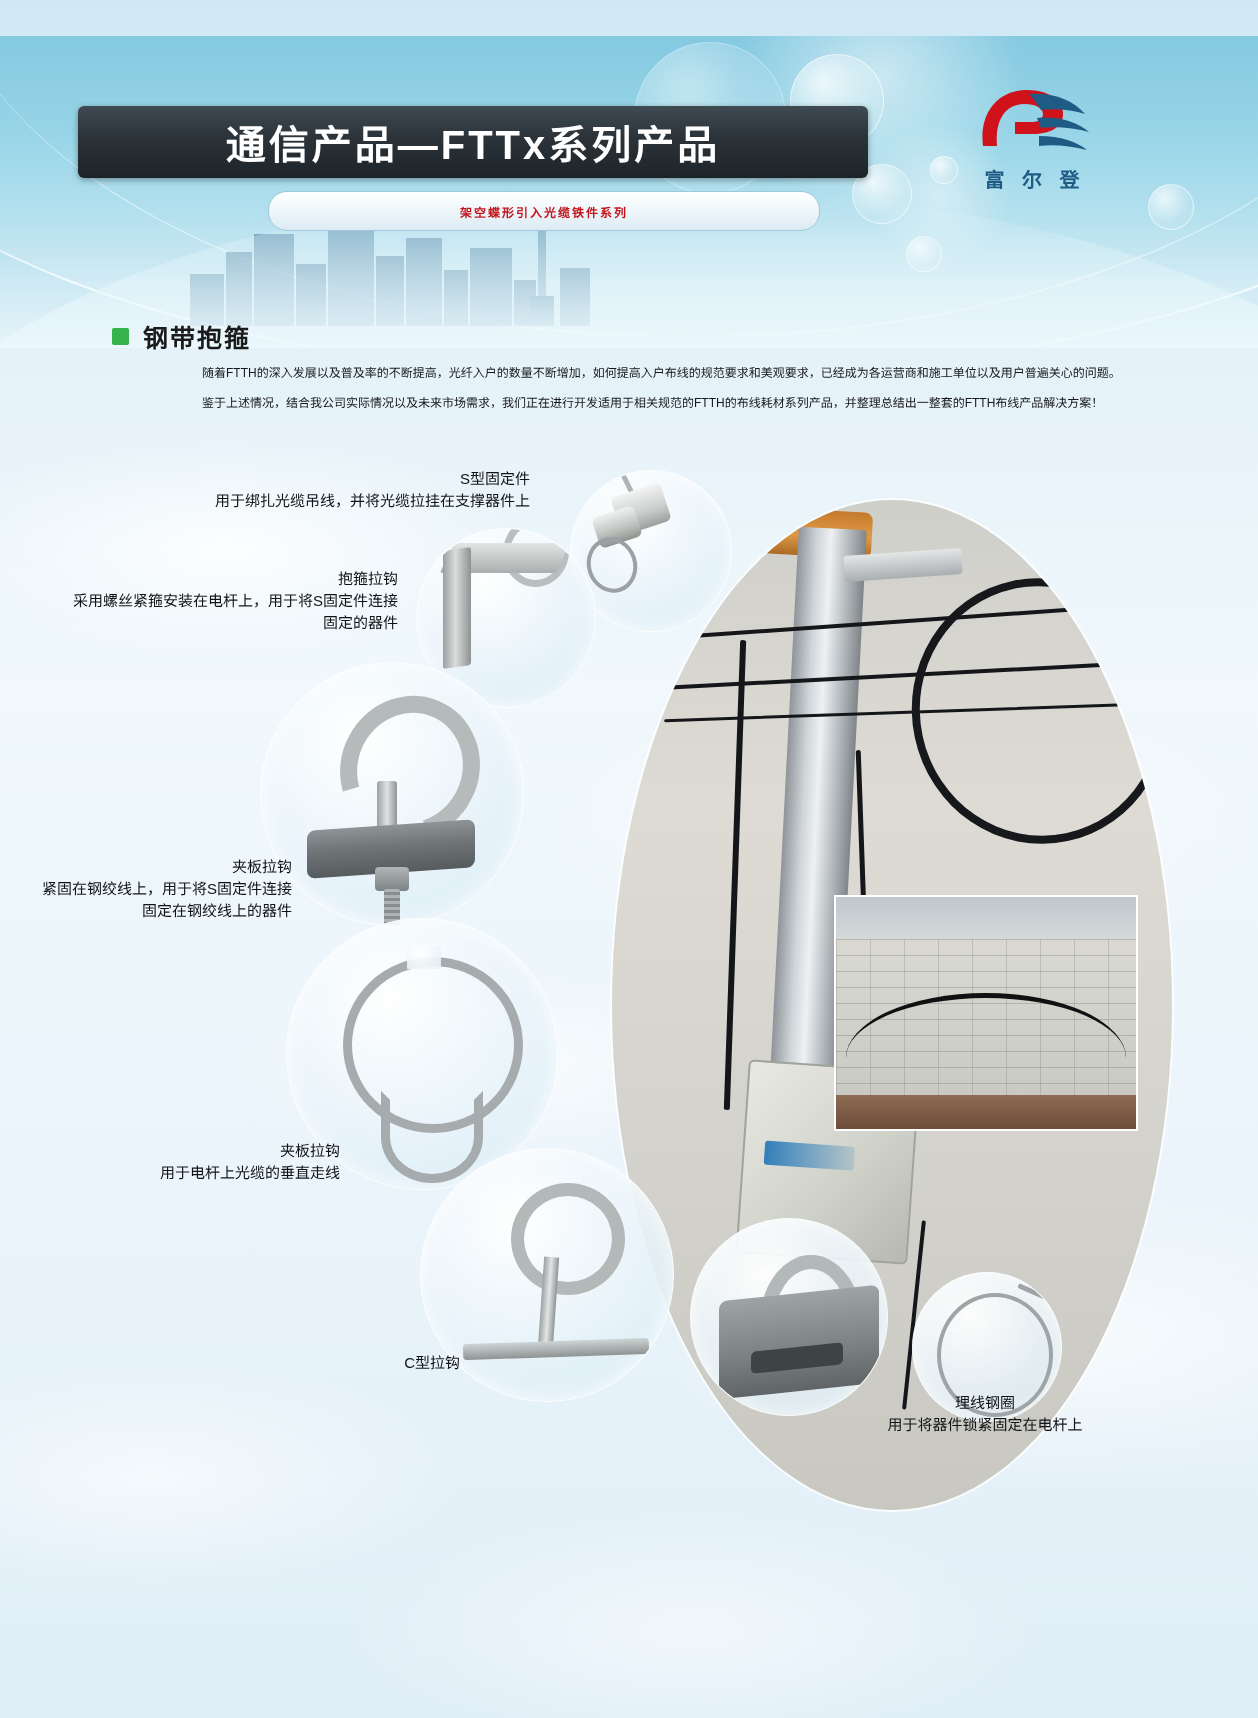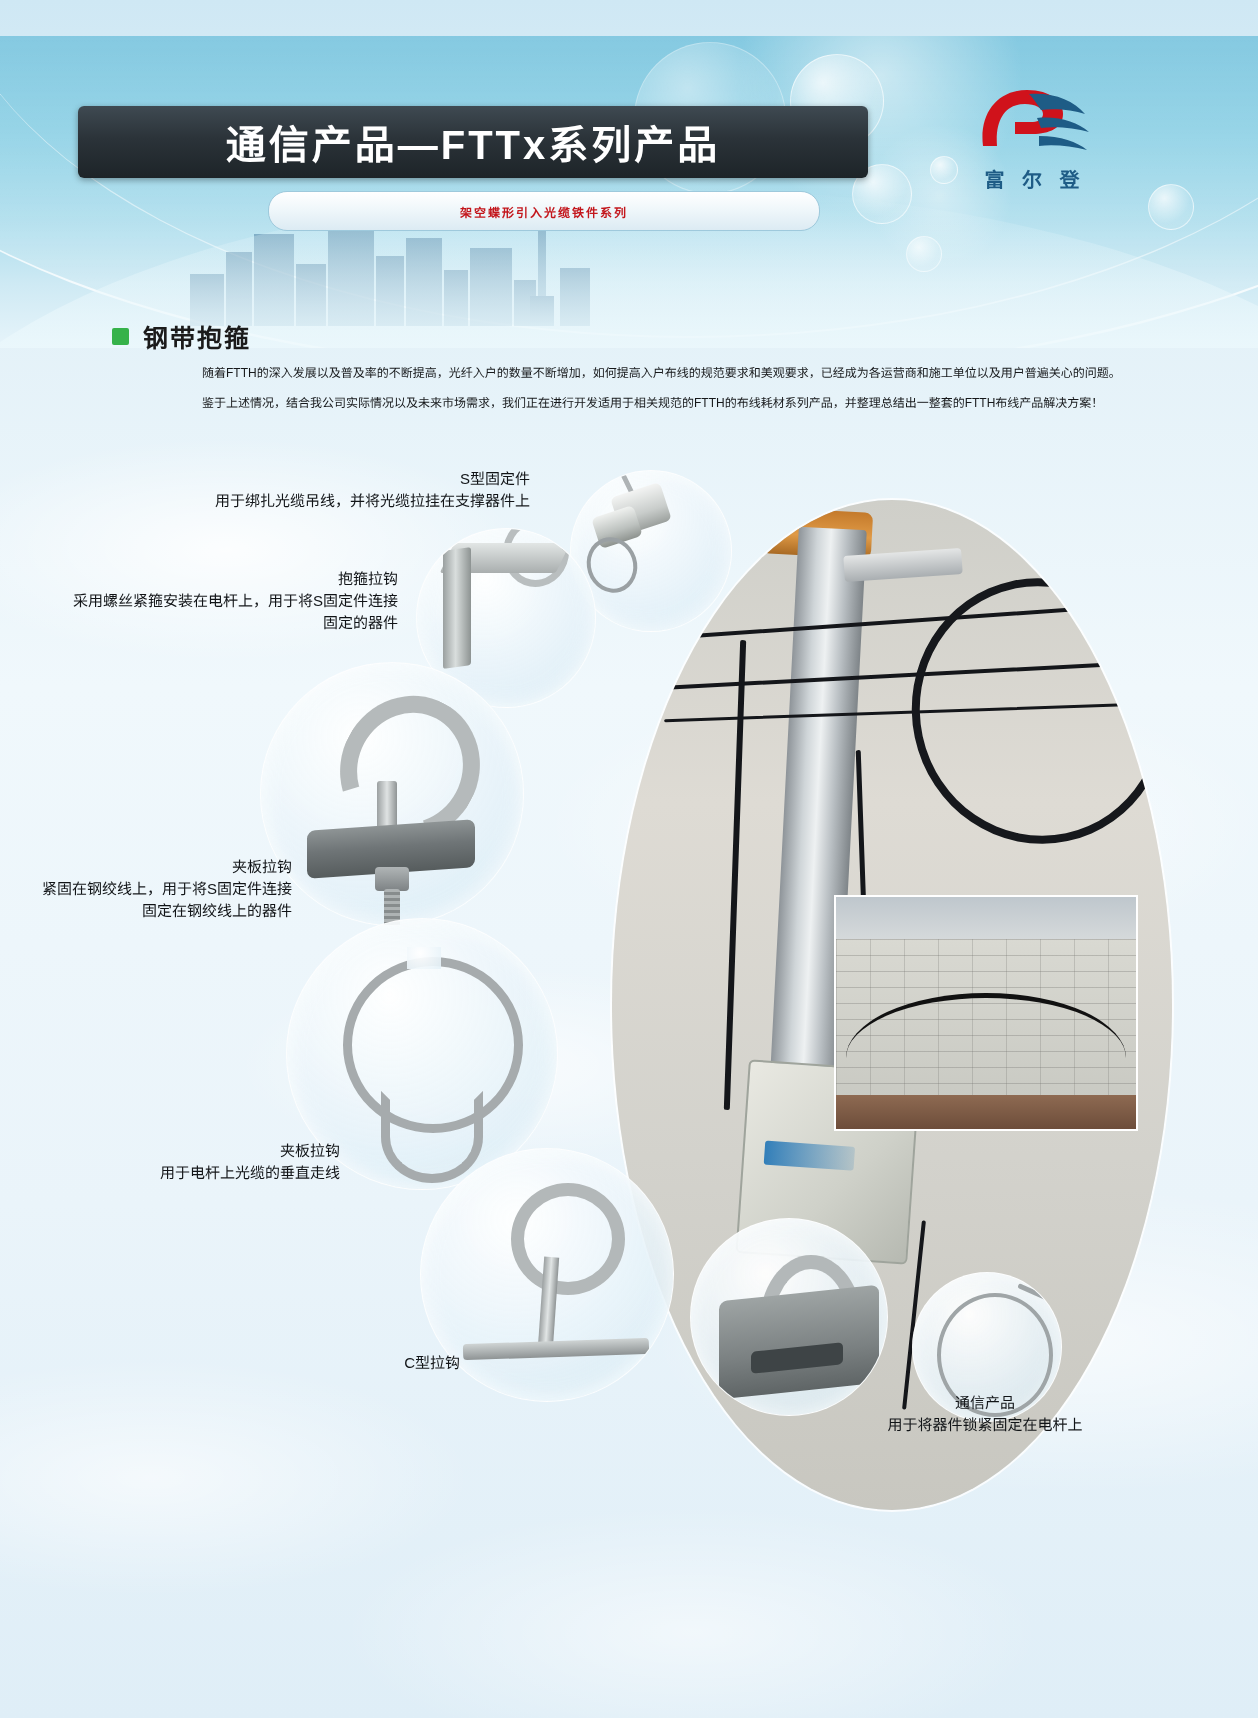--- a/index.html
+++ b/index.html
@@ -690,17 +690,17 @@
     </div>
   </div>
 
   <div class="prod-circle" style="left:912px; top:1272px; width:148px; height:148px;">
     <div style="position:absolute; left:8px; top:8px; width:132px; height:132px;">
       <div class="band-ring"></div>
       <div class="band-tail"></div>
     </div>
   </div>
   <div class="caption cap-center" style="left:830px; top:1392px; width:310px;">
-    <span class="cap-title">通信产品</span>
+    <span class="cap-title">理线钢圈</span>
     <span class="cap-desc">用于将器件锁紧固定在电杆上</span>
   </div>
 
 </div>
 
 </body></html>

